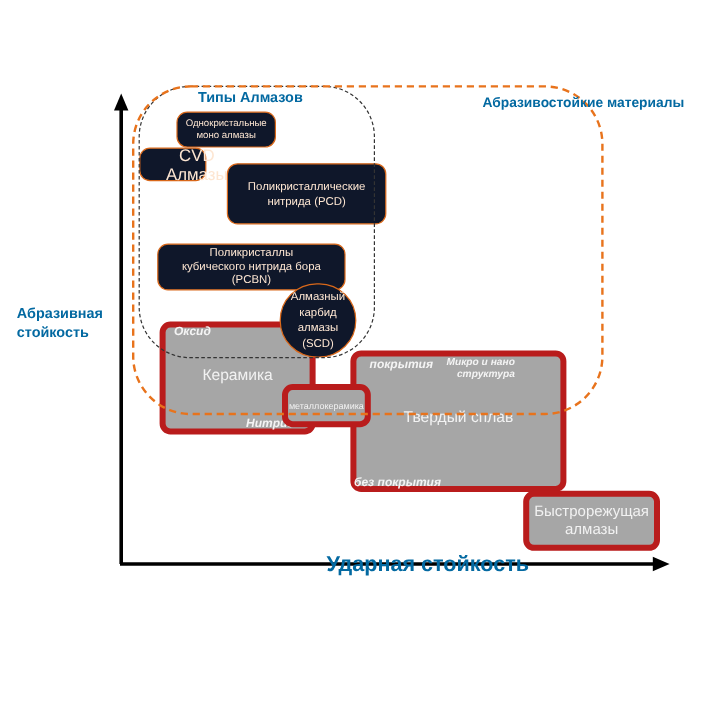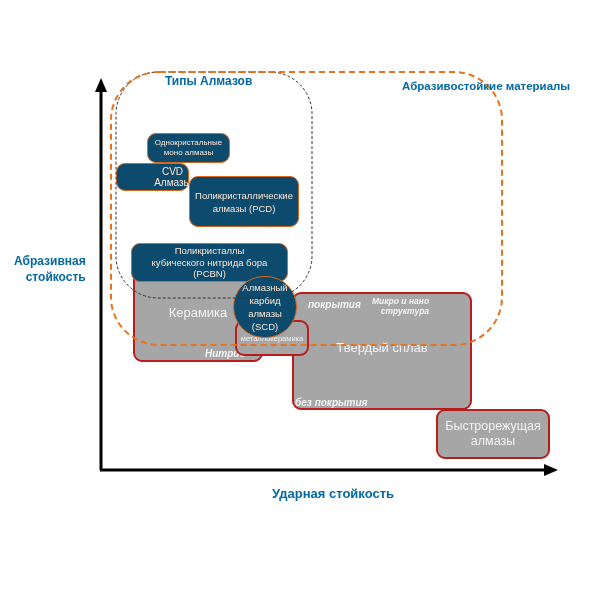--- a/index.html
+++ b/index.html
@@ -1,21 +1,21 @@
 <!DOCTYPE html>
 <html><head>
 <meta charset="utf-8">
 <style>
   html, body { margin:0; padding:0; background:#ffffff; }
   body { width:600px; height:600px; position:relative; overflow:hidden;
          font-family:"Liberation Sans", sans-serif; }
   .box { position:absolute; box-sizing:border-box; border-radius:9px;
          display:flex; align-items:center; justify-content:center; text-align:center; }
-  .orange { background:#0c4a6e; color:#fde6d2; border:1px solid #d9681a;margin-top:40px; }
-  .gray { background:#a6a6a6; color:#f2f2f2; border:2px solid #b91c1c; }
+  .orange { background:#0f172a; color:#fde6d2; border:1px solid #d9681a; }
+  .gray { background:#a6a6a6; color:#f2f2f2; border:5px solid #b91c1c; }
   .tag { position:absolute; font-style:italic; font-weight:bold; color:#f4f4f4; font-size:10px; white-space:nowrap; }
   .lbl-title { position:absolute; font-weight:bold; color:#0369a1; white-space:nowrap; }
   svg { position:absolute; left:0; top:0; }
 </style>
 </head>
 <body>
 
 <div class="box gray" style="left:133px; top:268px; width:130px; height:94px;">
   <span style="font-size:13px; margin-top:-6px;">Керамика</span>
 </div>
@@ -43,28 +43,28 @@
   </div>
 </div>
 
 <div class="box orange" style="left:147px; top:93px; width:83px; height:30px; font-size:8px; line-height:10px;">
   <div>
     <div>Однокристальные</div>
     <div>моно алмазы</div>
   </div>
 </div>
 
-<div class="box orange" style="left:116px; top:123px; width:73px; height:28px; font-size:10px;padding-left:40px;">
+<div class="box orange" style="left:116px; top:123px; width:56px; height:28px; font-size:14px;padding-left:40px;">
   <span>CVD Алмазы</span>
 </div>
 
-<div class="box orange" style="left:189px; top:136px; width:110px; height:51px; font-size:9.5px; line-height:13px;">
+<div class="box orange" style="left:189px; top:136px; width:133px; height:51px; font-size:9.5px; line-height:13px;">
   <div>
     <div>Поликристаллические</div>
-    <div>алмазы (PCD)</div>
+    <div>нитрида (PCD)</div>
   </div>
 </div>
 
 <div class="box orange" style="left:131px; top:203px; width:157px; height:39px; font-size:9.5px; line-height:11.5px;">
   <div>
     <div>Поликристаллы</div>
     <div>кубического нитрида бора</div>
     <div>(PCBN)</div>
   </div>
 </div>
@@ -88,17 +88,17 @@
   <rect x="111" y="72" width="391" height="273" rx="48" ry="48" fill="none" stroke="#e8731c" stroke-width="2" stroke-dasharray="6,4"></rect>
   <line x1="101" y1="470" x2="101" y2="88" stroke="#000" stroke-width="3"></line>
   <path d="M95,92 L101,78 L107,92 Z" fill="#000"></path>
   <line x1="100" y1="470" x2="548" y2="470" stroke="#000" stroke-width="3"></line>
   <path d="M544,464 L558,470 L544,476 Z" fill="#000"></path>
 </svg>
 
 <span class="lbl-title" style="left:165px; top:74px; font-size:12px;">Типы Алмазов</span>
 <span class="lbl-title" style="left:402px; top:80px; font-size:11.5px;">Абразивостойкие материалы</span>
 
-<div class="lbl-title" style="left:14px; top:253px; font-size:12px; text-align:right; line-height:16px;">
+<div class="lbl-title" style="left:14px; top:253px; font-size:12px; text-align:left; line-height:16px;">
   <div>Абразивная</div>
   <div>стойкость</div>
 </div>
-<span class="lbl-title" style="left:272px; top:486px; font-size:13px;">Ударная стойкость</span>
+<span class="lbl-title" style="left:272px; top:460px; font-size:18px;">Ударная стойкость</span>
 
 </body></html>

